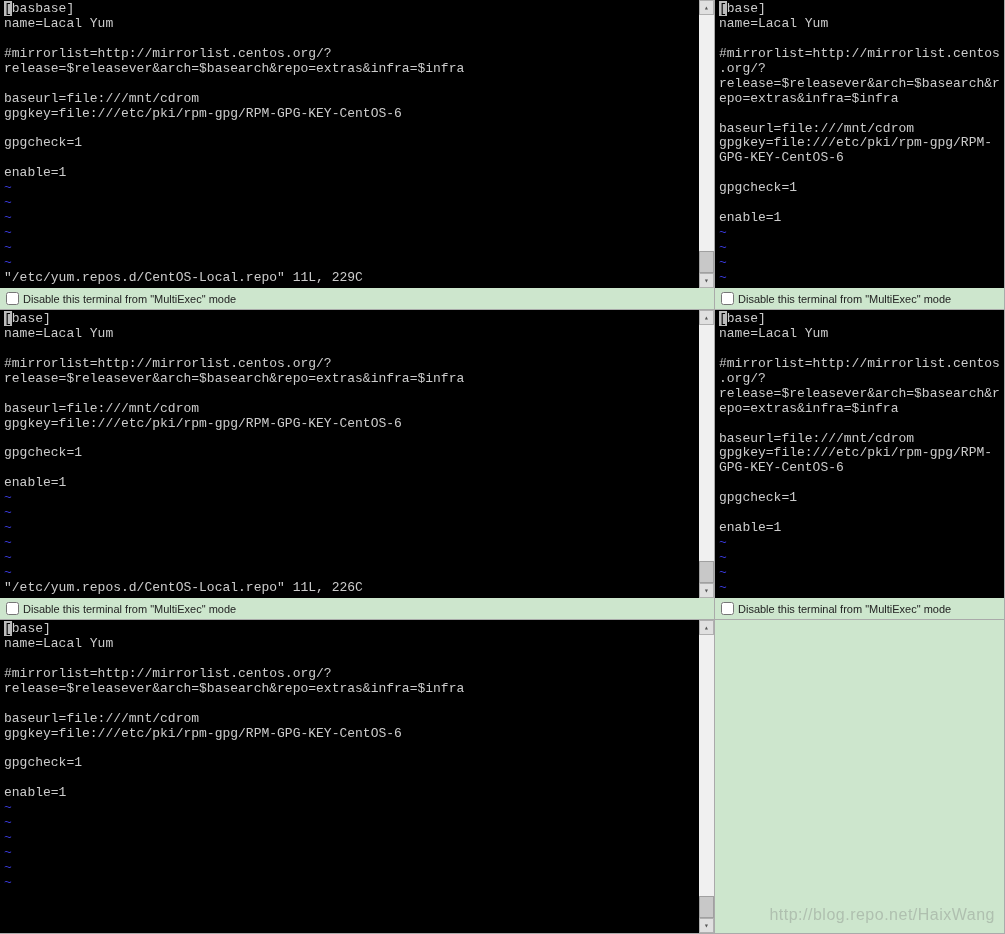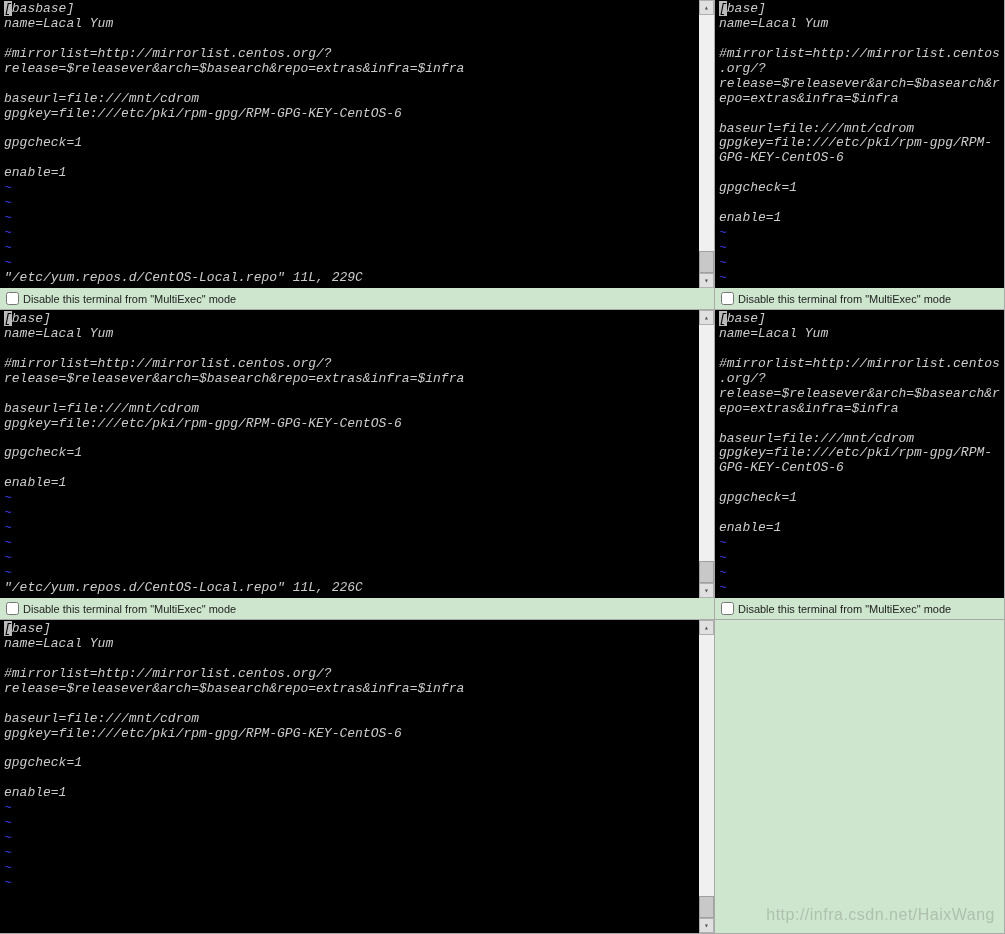--- a/index.html
+++ b/index.html
@@ -23,21 +23,20 @@
     display: flex;
     flex-direction: column;
     border-right: 1px solid #aaa;
     border-bottom: 1px solid #aaa;
   }
   .terminal-wrap {
     flex: 1;
     display: flex;
     background: #a16207;
     overflow: hidden;
-    font-style: italic;
   }
   .terminal {
     flex: 1;
     background: #000;
     color: #ccc;
     padding: 2px 4px;
     white-space: pre-wrap;
     word-wrap: break-word;
     line-height: 1.15;
     font-family: "Consolas", "Courier New", monospace;
@@ -259,13 +258,13 @@
           </div>
         <div class="sb-arrow">▾</div>
       </div>
     </div>
   </div>
 
   <div class="pane empty-pane"></div>
 
 </div>
 
-<div class="watermark">http://infra.csdn.net/HaixWang</div>
+<div class="watermark">http://blog.repo.net/HaixWang</div>
 
 </body></html>

